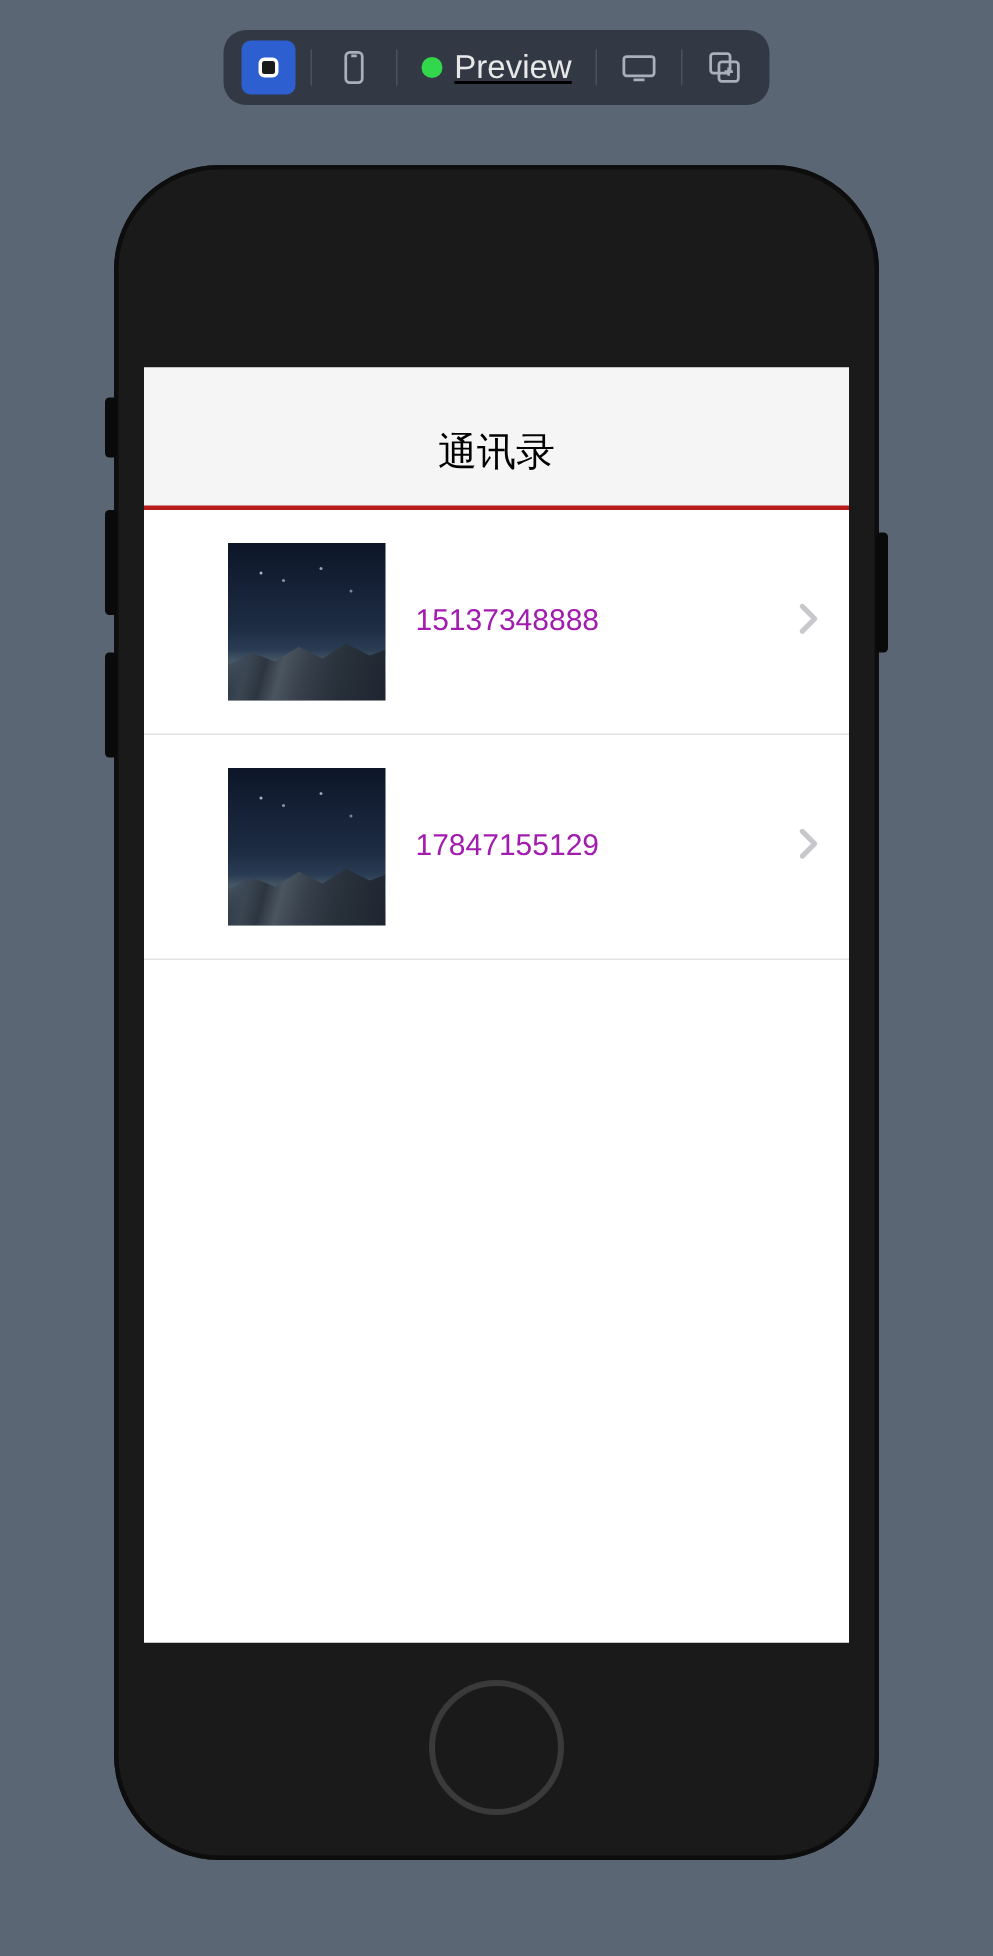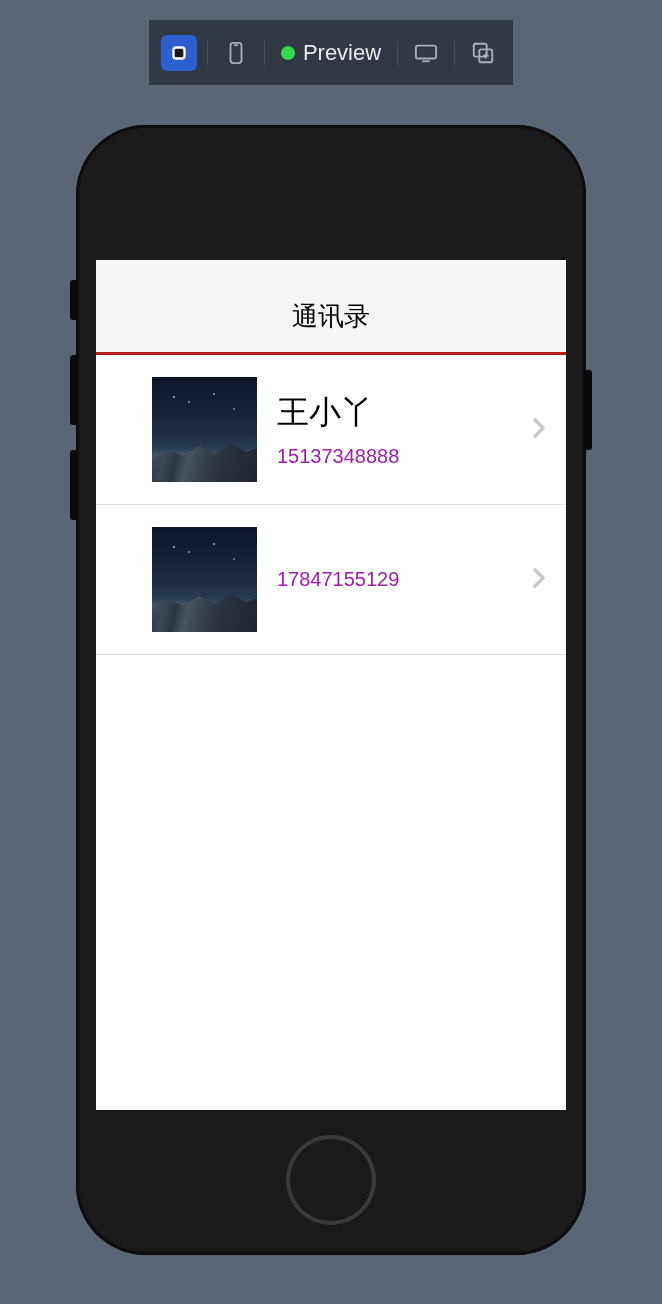--- a/index.html
+++ b/index.html
@@ -14,27 +14,28 @@
       display: flex;
       flex-direction: column;
       align-items: center;
       min-height: 1304px;
       width: 662px;
     }
     
     
     .toolbar {
       background: #323944;
-      border-radius: 0;
-      height: 65px;
+      border-radius: 15px;
+      height: 50px;
       display: flex;
       align-items: center;
       padding: 0 12px;
       margin-top: 20px;
       gap: 10px;
+      text-decoration: underline;
     }
     
     .toolbar-icon-wrap {
       width: 36px;
       height: 36px;
       display: flex;
       align-items: center;
       justify-content: center;
       border-radius: 6px;
     }
@@ -305,21 +306,20 @@
 
     <div class="nav-header">
       <div class="nav-title">通讯录</div>
     </div>
 
     <div class="contact-list">
 
       <div class="contact-row">
         <div class="avatar"></div>
         <div class="contact-info">
-          <div class="contact-name">王小丫</div>
           <div class="contact-phone">15137348888</div>
         </div>
         <span class="chevron">
           <svg width="14" height="22" viewBox="0 0 10 16" fill="none">
             <path d="M2 2 L8 8 L2 14" stroke="#c7c7cc" stroke-width="2.5" stroke-linecap="round" stroke-linejoin="round"></path>
           </svg>
         </span>
       </div>
 
       <div class="contact-row">

